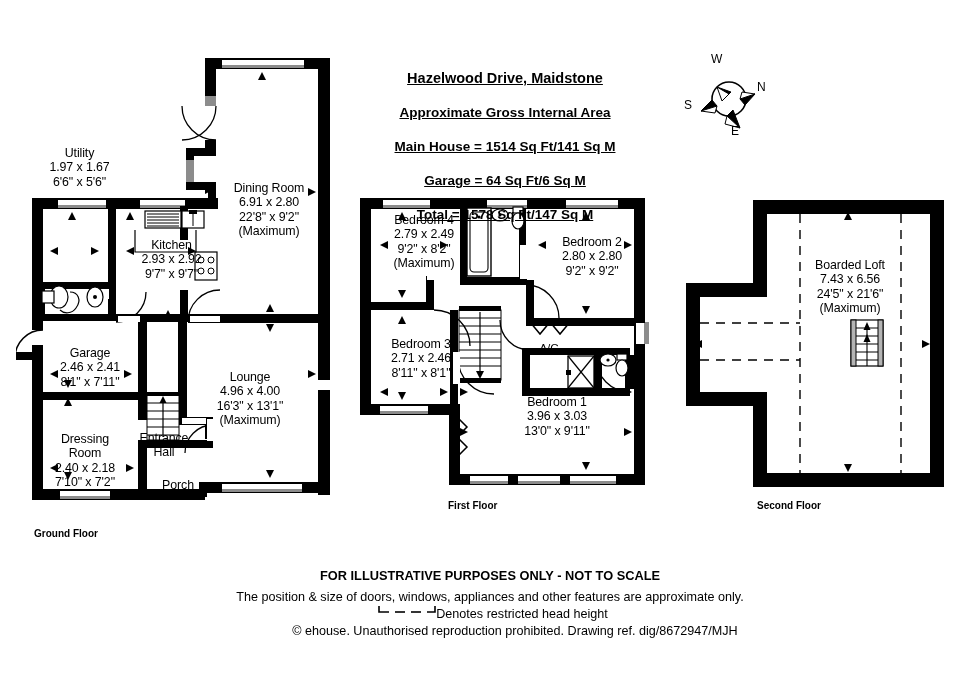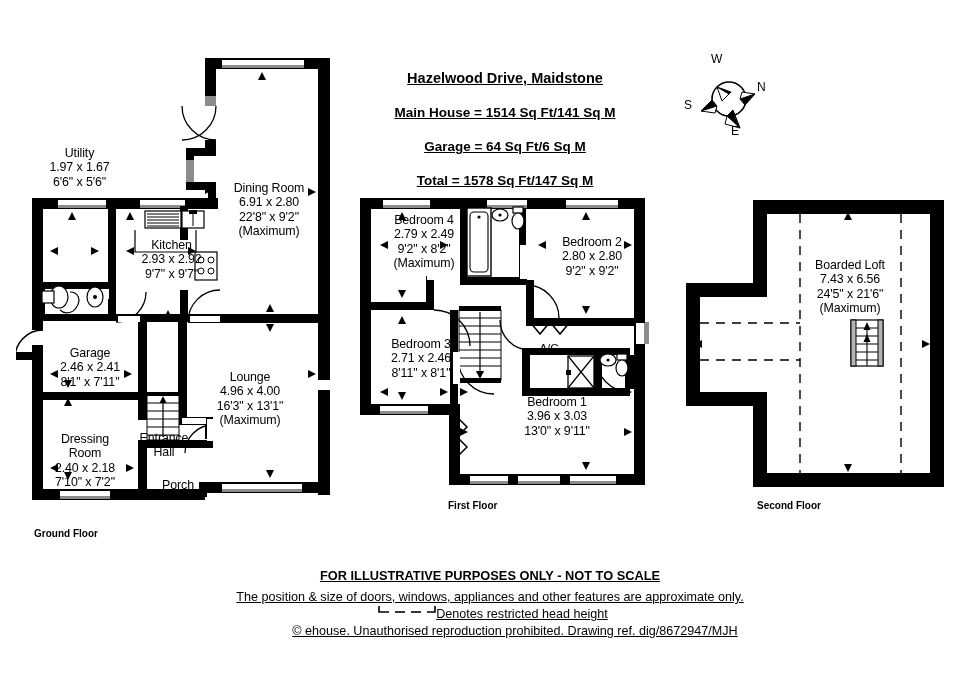--- a/index.html
+++ b/index.html
@@ -44,21 +44,20 @@
     font-weight:bold;
     font-size:10px;
   }
   .footer{
     position:absolute;
     text-align:center;
     width:980px;
     left:0;
     font-size:12.6px;
     line-height:1.15;
-    text-decoration:underline;
   }
   #foot1{top:569px;font-weight:bold;font-size:12.8px;}
   #foot2{top:590px;}
   #foot3{top:607px;}
   #foot4{top:624px;padding-left:25px;}
 
   .compass-letter{
     position:absolute;
     font-size:12px;
   }
@@ -437,20 +436,21 @@
       <path d="M 395,612 L 405,612"></path>
       <path d="M 411,612 L 421,612"></path>
       <path d="M 427,612 L 435,612 L 435,606"></path>
     </g>
 
   </svg>
   </div>
 
   <div class="ttl" id="title-block">
     <div class="l1">Hazelwood Drive, Maidstone</div>
+    <div>Approximate Gross Internal Area</div>
     <div>Main House = 1514 Sq Ft/141 Sq M</div>
     <div>Garage = 64 Sq Ft/6 Sq M</div>
     <div>Total = 1578 Sq Ft/147 Sq M</div>
   </div>
 
   <div class="compass-letter" style="left:711px;top:52px;">W</div>
   <div class="compass-letter" style="left:757px;top:80px;">N</div>
   <div class="compass-letter" style="left:684px;top:98px;">S</div>
   <div class="compass-letter" style="left:731px;top:124px;">E</div>
 

